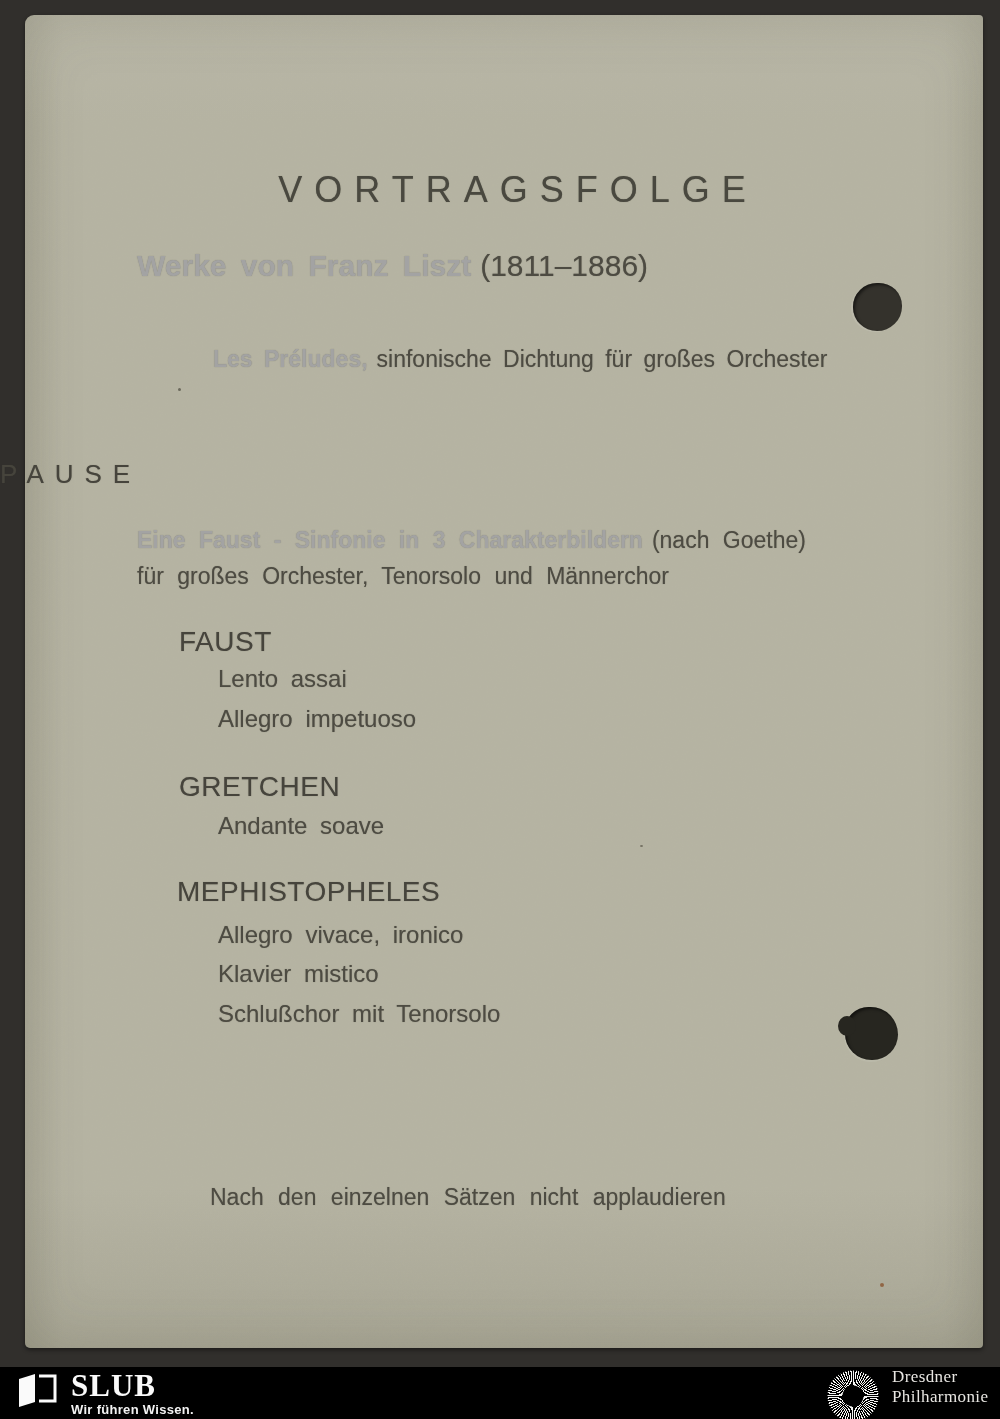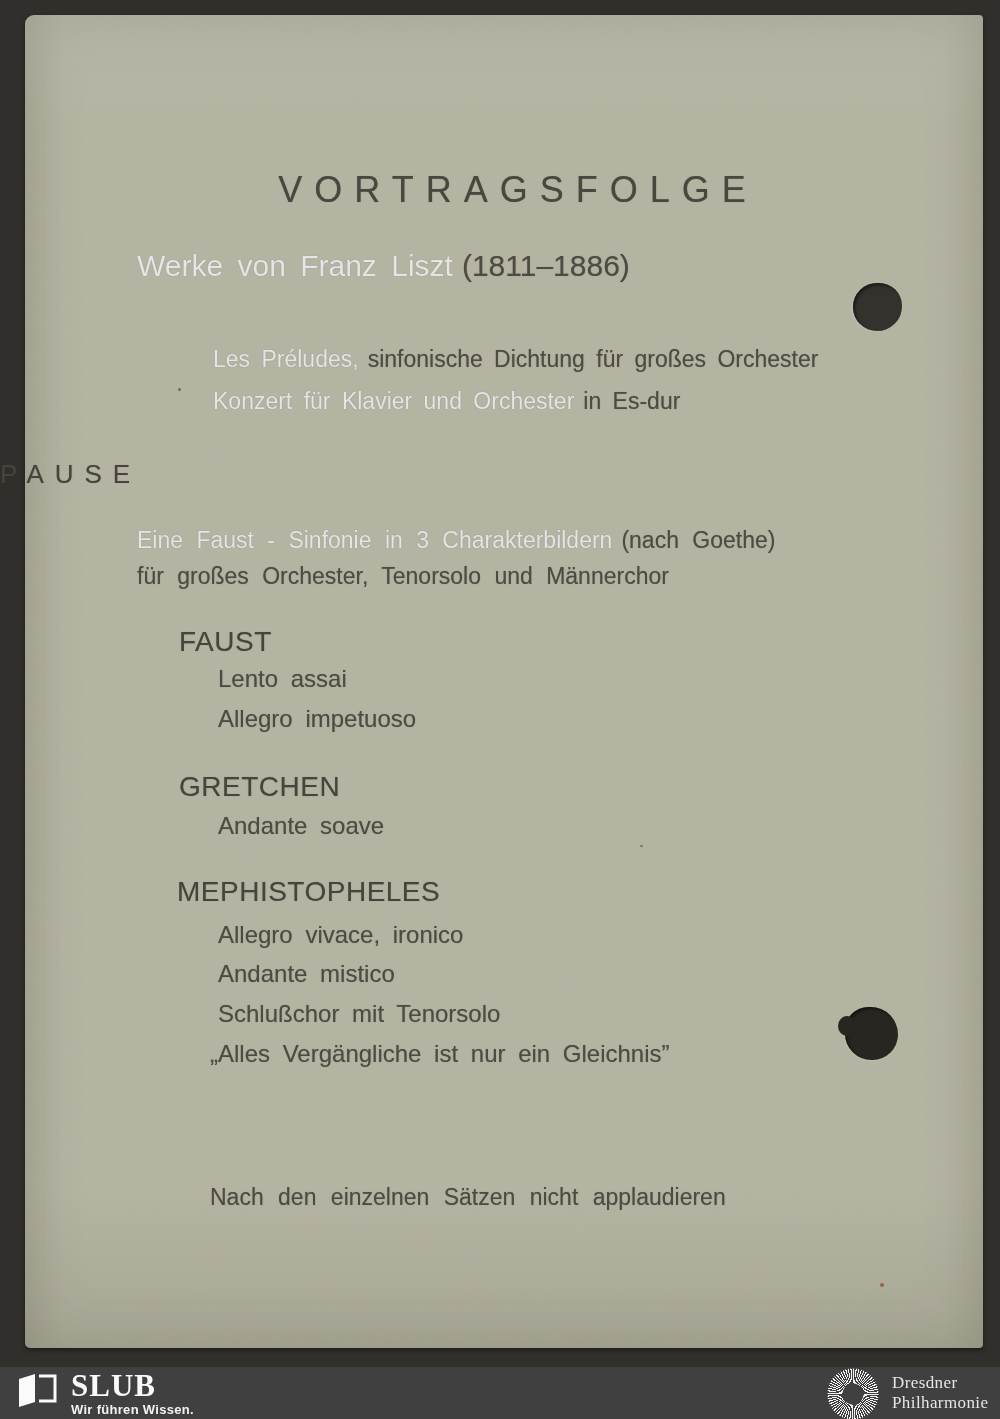--- a/index.html
+++ b/index.html
@@ -18,21 +18,21 @@
     background-image:
       linear-gradient(180deg, rgba(190,188,175,.35) 0%, rgba(0,0,0,0) 8%, rgba(0,0,0,0) 88%, rgba(120,118,100,.22) 100%),
       linear-gradient(90deg, rgba(130,128,110,.18) 0%, rgba(0,0,0,0) 4%, rgba(0,0,0,0) 96%, rgba(130,128,110,.15) 100%);
     border-radius:9px 4px 4px 5px;
     box-shadow:inset 0 0 60px rgba(80,76,58,.18), 0 2px 4px rgba(0,0,0,.45);
   }
   .grain{position:absolute;left:25px;top:15px;width:958px;height:1333px;border-radius:9px 4px 4px 5px;pointer-events:none;opacity:.5;}
 
   .line{position:absolute;white-space:nowrap;color:#4d4b42;line-height:1;
         text-shadow:0 0 1px rgba(72,70,60,.45);}
-  .b{font-weight:400;color:#e5e5e5;}
+  .b{font-weight:700;color:#a3a3a3;}
   .seg{margin-right:9px;}
 
   .title{left:0;width:100%;text-align:center;margin-left:18px;
          font-size:36px;letter-spacing:12px;font-weight:500;color:#49483f;}
   .pause{left:0;width:100%;text-align:left;font-size:26px;letter-spacing:11px;font-weight:500;color:#46443c;}
   .h1{font-size:30px;word-spacing:6px;}
   .work{font-size:23px;word-spacing:5px;margin-top:38px;}
   .h2{font-size:23px;word-spacing:7px;}
   .section{font-size:28px;font-weight:500;letter-spacing:.5px;color:#46443c;}
   .item{font-size:24px;word-spacing:6px;}
@@ -45,26 +45,26 @@
   .hole2{left:845px;top:1007px;width:53px;height:53px;border-radius:46% 54% 50% 52%;background:#272620;
          box-shadow:inset 2px 2px 3px rgba(0,0,0,.5), -1px 2px 0 rgba(196,194,180,.4);}
   .hole2:before{content:"";position:absolute;left:-7px;top:9px;width:18px;height:20px;background:#272620;border-radius:50%;}
 
   .speck{position:absolute;border-radius:50%;}
   .speck1{left:178px;top:388px;width:3px;height:3px;background:#6b695c;}
   .speck2{left:640px;top:845px;width:3px;height:2px;background:#75saturate;background:#757263;}
   .speck3{left:880px;top:1283px;width:4px;height:4px;background:#8a5530;opacity:.8;}
 
   
-  .viewer-bar{position:absolute;left:0;top:1367px;width:1000px;height:52px;background:#404040;}
+  .viewer-bar{position:absolute;left:0;top:1367px;width:1000px;height:52px;background:#000000;}
   .slub{position:absolute;left:16px;top:4px;display:flex;align-items:flex-start;gap:13px;}
   .slub-text{display:flex;flex-direction:column;}
   .slub-name{font-family:"Liberation Serif", serif;font-weight:700;font-size:31px;line-height:30px;color:#fafafa;letter-spacing:1px;}
   .slub-tag{font-size:13px;font-weight:700;color:#f2f2f2;margin-top:1px;letter-spacing:.3px;}
-  .partner{position:absolute;left:826px;top:0;height:52px;display:flex;align-items:center;gap:12px;}
+  .partner{position:absolute;left:826px;top:0;height:52px;display:flex;gap:12px;}
   .sunburst{width:54px;height:54px;border-radius:50%;margin-top:2px;
     background:repeating-conic-gradient(#f5f5f3 0deg 2.6deg, rgba(0,0,0,0) 2.6deg 6deg);
     -webkit-mask:radial-gradient(circle, rgba(0,0,0,0) 0 10px, #000 11px 25px, rgba(0,0,0,0) 26px);
     mask:radial-gradient(circle, rgba(0,0,0,0) 0 10px, #000 11px 25px, rgba(0,0,0,0) 26px);}
   .partner-name{font-family:"Liberation Serif", serif;font-size:17px;line-height:20px;color:#e8e6e2;letter-spacing:.4px;}
 </style>
 </head>
 <body>
 
 <div class="stage">
@@ -81,43 +81,39 @@
 
   <div class="line title" style="top:172px">VORTRAGSFOLGE</div>
 
   <div class="line h1" style="left:137px; top:251px">
     <span class="b seg">Werke von Franz Liszt</span><span style="font-weight:500">(1811–1886)</span>
   </div>
 
   <div class="line work" style="left:213px; top:310px">
     <span class="b seg">Les Préludes,</span><span>sinfonische Dichtung für großes Orchester</span>
   </div>
-  <div class="line work" style="left:213px; top:352px">
-    <span class="b seg">Konzert für Klavier und Orchester</span><span>in Es-dur</span>
-  </div>
 
   <div class="line pause" style="top:461px">PAUSE</div>
 
   <div class="line h2" style="left:137px; top:529px">
     <span class="b seg">Eine Faust - Sinfonie in 3 Charakterbildern</span><span>(nach Goethe)</span>
   </div>
   <div class="line h2" style="left:137px; top:565px">für großes Orchester, Tenorsolo und Männerchor</div>
 
   <div class="line section" style="left:179px; top:628px">FAUST</div>
   <div class="line item" style="left:218px; top:667px">Lento assai</div>
   <div class="line item" style="left:218px; top:707px">Allegro impetuoso</div>
 
   <div class="line section" style="left:179px; top:773px">GRETCHEN</div>
   <div class="line item" style="left:218px; top:814px">Andante soave</div>
 
   <div class="line section" style="left:177px; top:878px">MEPHISTOPHELES</div>
   <div class="line item" style="left:218px; top:923px">Allegro vivace, ironico</div>
-  <div class="line item" style="left:218px; top:962px">Andante mistico</div>
+  <div class="line item" style="left:218px; top:962px">Klavier mistico</div>
   <div class="line item" style="left:218px; top:1002px">Schlußchor mit Tenorsolo</div>
-  <div class="line item" style="left:210px; top:1042px">„Alles Vergängliche ist nur ein Gleichnis”</div>
 
   <div class="line note" style="left:210px; top:1186px">Nach den einzelnen Sätzen nicht applaudieren</div>
 
   <div class="hole hole1"></div>
   <div class="hole hole2"></div>
   <div class="speck speck1"></div>
   <div class="speck speck2"></div>
   <div class="speck speck3"></div>
 
   <div class="viewer-bar">

